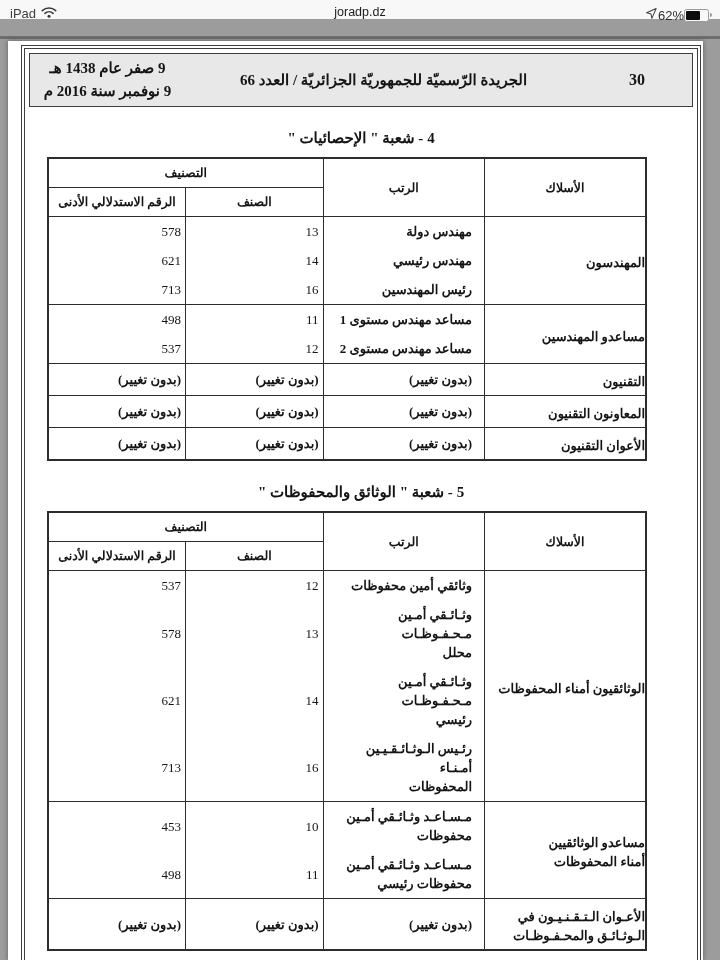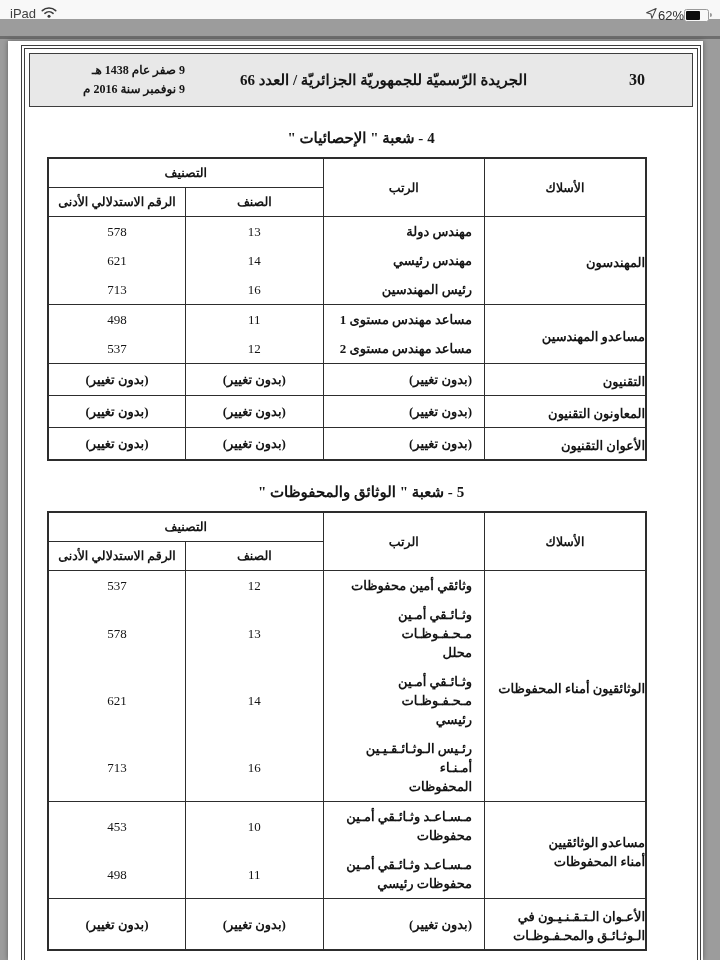--- a/index.html
+++ b/index.html
@@ -29,34 +29,34 @@
   .page-frame{position:absolute;left:16px;top:7px;width:672px;height:1200px;
         border:1px solid #3e3e3e;outline:1px solid #3e3e3e;outline-offset:2px;
         direction:rtl;color:#151515;
         font-family:"Liberation Serif","DejaVu Serif",serif;}
 
   
   .band{margin:4px;height:52px;background:#e8e8e8;border:1px solid #3e3e3e;
         display:flex;align-items:center;}
   .band-num{width:110px;text-align:center;font-size:16px;font-weight:bold;}
   .band-title{flex:1;text-align:center;font-size:15px;font-weight:bold;}
-  .band-dates{width:155px;font-size:12px;font-weight:bold;line-height:1.55;}
+  .band-dates{width:155px;text-align:center;font-size:15px;font-weight:bold;line-height:1.55;}
 
   .section-title{text-align:center;font-weight:bold;font-size:15px;margin-top:22px;}
 
   
   .doc-table{border-collapse:collapse;width:600px;margin:10px 50px 0 22px;direction:rtl;
              table-layout:fixed;border:2px solid #2d2d2d;}
   .doc-table th,.doc-table td{border:1px solid #2d2d2d;}
   .doc-table th{font-size:12.5px;font-weight:bold;padding:4px 2px;line-height:20px;white-space:nowrap;overflow:hidden;}
   .doc-table td{line-height:19px;font-size:13px;vertical-align:middle;}
   .corps-cell{vertical-align:top;text-align:right;padding:8px 0 4px;font-weight:bold;
               white-space:pre-line;font-size:13px;}
   .rank-cell{text-align:right;padding:5px 12px;font-weight:bold;white-space:pre-line;margin-top:24px;}
-  .grade-cell,.index-cell{text-align:center;padding:5px 4px;font-size:14px;font-weight:normal;}
+  .grade-cell,.index-cell{text-align:right;padding:5px 4px;font-size:14px;font-weight:normal;}
   .grade-cell.ar,.index-cell.ar{font-weight:bold;font-size:13px;}
   .bt-none{border-top:none !important;}
   .bb-none{border-bottom:none !important;}
 </style>
 </head>
 <body>
 
 <div class="screen">
 
   <div class="status-bar">
@@ -64,20 +64,21 @@
       <span>iPad</span>
       <span>
         <svg width="16" height="12" viewBox="0 0 16 12">
           <path d="M1.3 4.6 A9.8 9.8 0 0 1 14.7 4.6" fill="none" stroke="#3a3a3a" stroke-width="1.6" stroke-linecap="round"></path>
           <path d="M3.9 7.3 A6.2 6.2 0 0 1 12.1 7.3" fill="none" stroke="#3a3a3a" stroke-width="1.6" stroke-linecap="round"></path>
           <circle cx="8" cy="10.2" r="1.5" fill="#3a3a3a"></circle>
         </svg>
       </span>
     </div>
     <div class="sb-center">
+      <div class="sb-url">joradp.dz</div>
     </div>
     <div class="sb-right">
       <span>
         <svg width="13" height="13" viewBox="0 0 14 14">
           <path d="M12 1.6 L7.4 12.2 L6.4 7.5 L1.7 6.2 Z" fill="none" stroke="#444" stroke-width="1.1" stroke-linejoin="round"></path>
         </svg>
       </span>
       <span>62%</span>
       <span class="battery">
         <span class="battery-fill" style="width: 62%;"></span>

